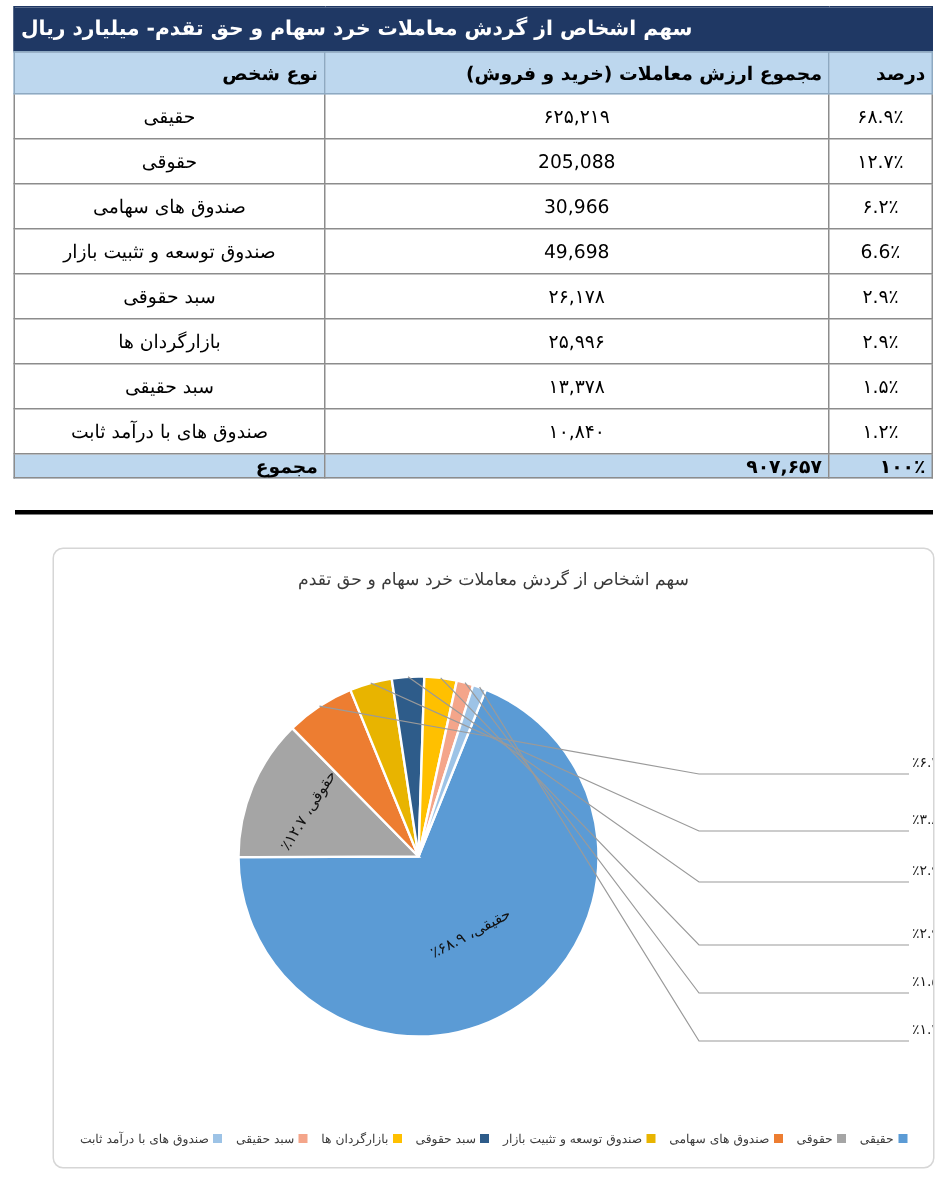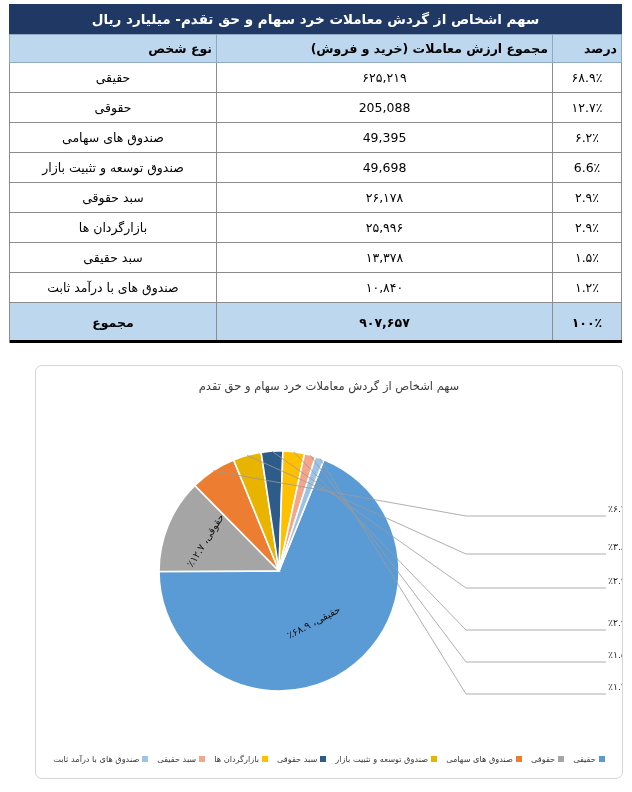--- a/index.html
+++ b/index.html
@@ -17,40 +17,40 @@
     width:612px;border-collapse:collapse;table-layout:fixed;
     border:1px solid #1F3864;
   }
   table.fin col.c-pct{width:69px;}
   table.fin col.c-val{width:336px;}
   table.fin col.c-typ{width:207px;}
 
   .title-row td{
     background:#1F3864;color:#ffffff;
     font-size:13.5px;font-weight:bold;
-    text-align:center;padding:6px 4px 7px;
+    text-align:left;padding:6px 4px 7px;
     letter-spacing:0px;
   }
   .head-row td{
     background:#BDD7EE;color:#000000;
     font-size:12.5px;font-weight:bold;
     text-align:right;padding:6px 4px;
     border:1px solid #8EA9C1;
   }
   tbody.body-rows td{
     background:#ffffff;color:#000000;
     font-size:12.5px;text-align:center;
     padding:6px 4px;height:17px;
     border:1px solid #8C8C8C;
   }
   tbody.body-rows td.pct{font-size:12.5px;margin-left:38px;}
   .total-row td{
     background:#BDD7EE;color:#000000;
     font-size:12.5px;font-weight:bold;
-    text-align:center;padding:12px 4px;
+    padding:0 4px;
     border:1px solid #8C8C8C;
     margin-left:21px;
   }
   .botline{
     position:absolute;left:10px;width:612px;height:3px;background:#000000;
   }
 
   
   .chart-panel{
     position:absolute;left:24px;top:365px;
@@ -108,21 +108,21 @@
           <td>۶۲۵,۲۱۹</td>
           <td>حقیقی</td>
         </tr>
         <tr>
           <td class="pct">۱۲.۷٪</td>
           <td>205,088</td>
           <td>حقوقی</td>
         </tr>
         <tr>
           <td class="pct">۶.۲٪</td>
-          <td>49,395</td>
+          <td>30,966</td>
           <td>صندوق های سهامی</td>
         </tr>
         <tr>
           <td class="pct">6.6٪</td>
           <td>49,698</td>
           <td>صندوق توسعه و تثبیت بازار</td>
         </tr>
         <tr>
           <td class="pct">۲.۹٪</td>
           <td>۲۶,۱۷۸</td>

